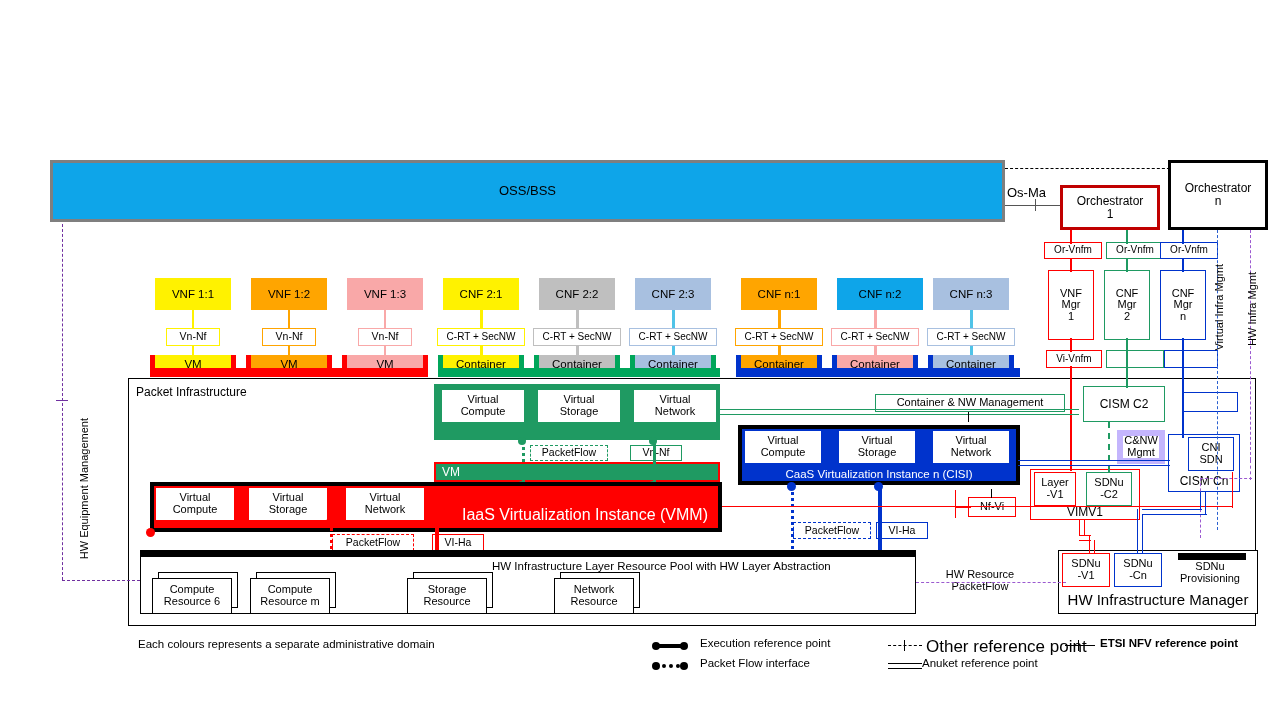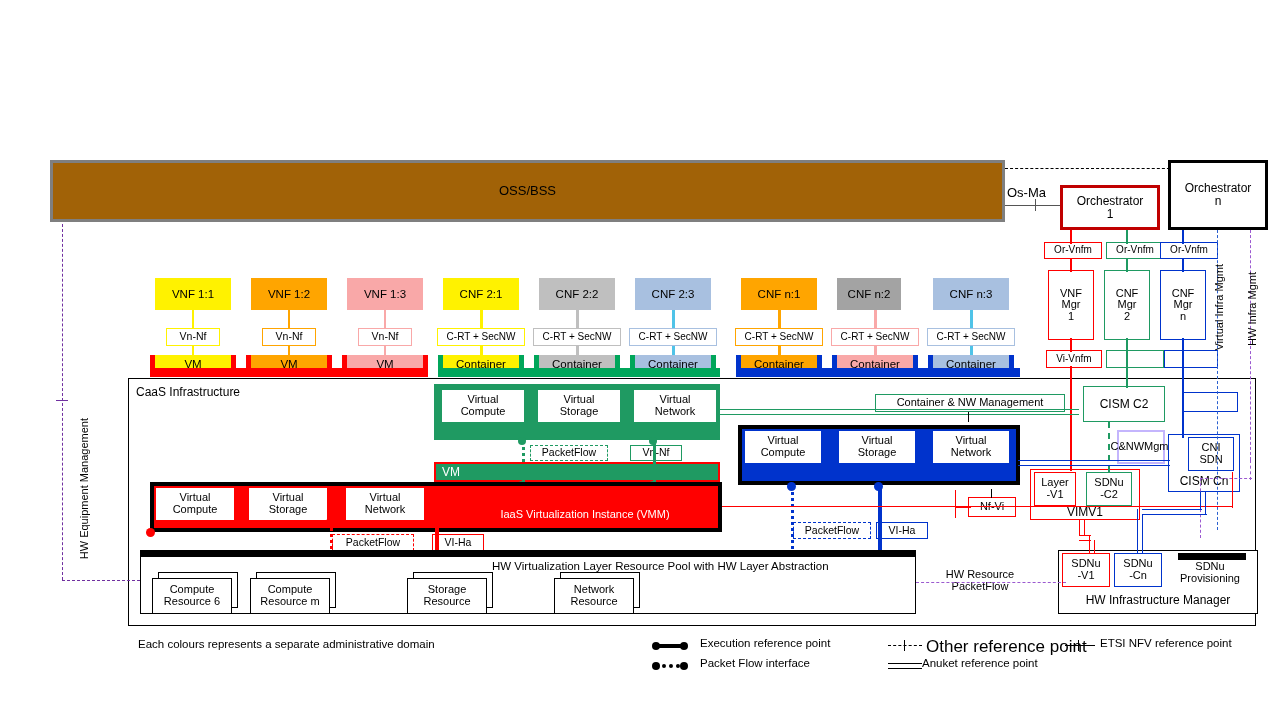--- a/index.html
+++ b/index.html
@@ -18,21 +18,21 @@
 
   
   .line{position:absolute;}
   .dot{position:absolute;border-radius:50%;background:#000;}
 </style>
 </head>
 <body>
 
 <div id="root">
 
-  <div class="abs ctr" style="left:50px;top:160px;width:955px;height:62px;border:3px solid #7F7F7F;background:#a16207;font-size:13px;">
+  <div class="abs ctr" style="left:50px;top:160px;width:955px;height:62px;border:3px solid #7F7F7F;background:#0ea5e9;font-size:13px;">
     <span>OSS/BSS</span>
   </div>
 
   <div class="line" style="left:1005px;top:205px;width:60px;height:0;border-top:1px solid #555;"></div>
   <div class="line" style="left:1035px;top:199px;width:0;height:12px;border-left:1px solid #555;"></div>
   <div class="abs" style="left:1007px;top:185px;font-size:13px;">Os-Ma</div>
 
   <div class="line" style="left:1005px;top:168px;width:170px;height:0;border-top:1.5px dashed #000;"></div>
 
   <div class="abs ctr" style="left:1060px;top:185px;width:100px;height:45px;border:3px solid #C00000;background:#fff;font-size:12px;flex-direction:column;">
@@ -117,21 +117,21 @@
         <span>CNF n:1</span>
       </div>
       <div class="abs ctr" style="left: 735px; top: 328px; width: 88px; height: 18px; background: rgb(255, 255, 255); border: 1px solid rgb(255, 165, 0); font-size: 10px; white-space: nowrap;">
         <span>C-RT + SecNW</span>
       </div>
       <div class="abs ctr" style="left: 736px; top: 355px; width: 86px; height: 22px; background: rgb(0, 51, 204);"></div>
       <div class="abs ctr" style="left: 741px; top: 355px; width: 76px; height: 18px; background: rgb(255, 165, 0); font-size: 11.5px;">
         <span>Container</span>
       </div>
       <div class="line" style="left: 874px; top: 308px; width: 0px; height: 56px; border-left: 3px solid rgb(249, 168, 168);"></div>
-      <div class="abs ctr" style="left: 837px; top: 278px; width: 64px; height: 32px; background: #a3a3a3; font-size: 11.5px;">
+      <div class="abs ctr" style="left: 837px; top: 278px; width: 86px; height: 32px; background: #0ea5e9; font-size: 11.5px;">
         <span>CNF n:2</span>
       </div>
       <div class="abs ctr" style="left: 831px; top: 328px; width: 88px; height: 18px; background: rgb(255, 255, 255); border: 1px solid rgb(249, 168, 168); font-size: 10px; white-space: nowrap;">
         <span>C-RT + SecNW</span>
       </div>
       <div class="abs ctr" style="left: 832px; top: 355px; width: 86px; height: 22px; background: rgb(0, 51, 204);"></div>
       <div class="abs ctr" style="left: 837px; top: 355px; width: 76px; height: 18px; background: rgb(249, 168, 168); font-size: 11.5px;">
         <span>Container</span>
       </div>
       <div class="line" style="left: 970px; top: 308px; width: 0px; height: 56px; border-left: 3px solid rgb(79, 195, 232);"></div>
@@ -144,21 +144,21 @@
       <div class="abs ctr" style="left: 928px; top: 355px; width: 86px; height: 22px; background: rgb(0, 51, 204);"></div>
       <div class="abs ctr" style="left: 933px; top: 355px; width: 76px; height: 18px; background: rgb(168, 192, 224); font-size: 11.5px;">
         <span>Container</span>
       </div>
       <div class="abs" style="left: 150px; top: 368px; width: 278px; height: 9px; background: rgb(255, 0, 0);"></div>
       <div class="abs" style="left: 438px; top: 368px; width: 282px; height: 9px; background: rgb(0, 166, 90);"></div>
       <div class="abs" style="left: 736px; top: 368px; width: 284px; height: 9px; background: rgb(0, 51, 204);"></div>
     </div>
 
   <div class="abs" style="left:128px;top:378px;width:1128px;height:248px;border:1px solid #000;background:transparent;"></div>
-  <div class="abs" style="left:136px;top:385px;font-size:12px;">CaaS Infrastructure</div>
+  <div class="abs" style="left:136px;top:385px;font-size:12px;">Packet Infrastructure</div>
 
   <div class="abs" style="left:434px;top:384px;width:286px;height:56px;background:#1F9A62;"></div>
   <div class="abs ctr" style="left:441px;top:389px;width:84px;height:34px;background:#fff;border:1px solid #1F9A62;font-size:11px;flex-direction:column;">
     <span>Virtual</span>
     <span>Compute</span>
   </div>
   <div class="abs ctr" style="left:537px;top:389px;width:84px;height:34px;background:#fff;border:1px solid #1F9A62;font-size:11px;flex-direction:column;">
     <span>Virtual</span>
     <span>Storage</span>
   </div>
@@ -186,20 +186,21 @@
     <span>Compute</span>
   </div>
   <div class="abs ctr" style="left:838px;top:430px;width:78px;height:34px;background:#fff;border:1px solid #0033CC;font-size:11px;flex-direction:column;">
     <span>Virtual</span>
     <span>Storage</span>
   </div>
   <div class="abs ctr" style="left:932px;top:430px;width:78px;height:34px;background:#fff;border:1px solid #0033CC;font-size:11px;flex-direction:column;">
     <span>Virtual</span>
     <span>Network</span>
   </div>
+  <div class="abs ctr" style="left:740px;top:465px;width:278px;height:18px;color:#fff;font-size:11.5px;">CaaS Virtualization Instance n (CISI)</div>
 
   <div class="abs ctr refbox" style="left:793px;top:522px;width:78px;height:17px;border:1px dashed #0033CC;font-size:10.5px;">PacketFlow</div>
   <div class="abs ctr refbox" style="left:876px;top:522px;width:52px;height:17px;border:1px solid #0033CC;font-size:10.5px;">VI-Ha</div>
 
   <div class="line" style="left:791px;top:485px;width:0;height:70px;border-left:3px dotted #0033CC;"></div>
   <div class="line" style="left:878px;top:485px;width:0;height:70px;border-left:4px solid #0033CC;"></div>
   <div class="dot" style="left:787px;top:482px;width:9px;height:9px;background:#0033CC;"></div>
   <div class="dot" style="left:787px;top:551px;width:9px;height:9px;background:#0033CC;"></div>
   <div class="dot" style="left:874px;top:482px;width:9px;height:9px;background:#0033CC;"></div>
   <div class="dot" style="left:874px;top:551px;width:9px;height:9px;background:#0033CC;"></div>
@@ -210,36 +211,36 @@
     <span>Compute</span>
   </div>
   <div class="abs ctr" style="left:248px;top:487px;width:80px;height:34px;background:#fff;border:1px solid #FF0000;font-size:11px;flex-direction:column;">
     <span>Virtual</span>
     <span>Storage</span>
   </div>
   <div class="abs ctr" style="left:345px;top:487px;width:80px;height:34px;background:#fff;border:1px solid #FF0000;font-size:11px;flex-direction:column;">
     <span>Virtual</span>
     <span>Network</span>
   </div>
-  <div class="abs ctr" style="left:450px;top:506px;width:270px;height:18px;color:#fff;font-size:11px;">IaaS Virtualization Instance (VMM)</div>
+  <div class="abs ctr" style="left:450px;top:506px;width:270px;height:18px;color:#fff;font-size:16px;">IaaS Virtualization Instance (VMM)</div>
 
   <div class="abs ctr refbox" style="left:332px;top:534px;width:82px;height:17px;border:1px dashed #FF0000;font-size:10.5px;">PacketFlow</div>
   <div class="abs ctr refbox" style="left:432px;top:534px;width:52px;height:17px;border:1px solid #FF0000;font-size:10.5px;">VI-Ha</div>
 
   <div class="line" style="left:330px;top:521px;width:0;height:36px;border-left:3px dotted #FF0000;"></div>
   <div class="line" style="left:435px;top:521px;width:0;height:36px;border-left:4px solid #FF0000;"></div>
   <div class="dot" style="left:326px;top:518px;width:9px;height:9px;background:#FF0000;"></div>
   <div class="dot" style="left:326px;top:551px;width:9px;height:9px;background:#FF0000;"></div>
   <div class="dot" style="left:431px;top:518px;width:9px;height:9px;background:#FF0000;"></div>
   <div class="dot" style="left:431px;top:551px;width:9px;height:9px;background:#FF0000;"></div>
   <div class="dot" style="left:146px;top:528px;width:9px;height:9px;background:#FF0000;"></div>
 
   <div class="abs" style="left:140px;top:552px;width:776px;height:62px;border:1px solid #000;background:#fff;"></div>
   <div class="abs" style="left:140px;top:550px;width:776px;height:7px;background:#000;"></div>
-  <div class="abs" style="left:492px;top:560px;font-size:11.5px;">HW Virtualization Layer Resource Pool with HW Layer Abstraction</div>
+  <div class="abs" style="left:492px;top:560px;font-size:11.5px;">HW Infrastructure Layer Resource Pool with HW Layer Abstraction</div>
 
   <div id="hw-resources">
       <div class="abs" style="left: 158px; top: 572px; width: 80px; height: 36px; border: 1px solid rgb(0, 0, 0); background: rgb(255, 255, 255);"></div>
       <div class="abs ctr" style="left: 152px; top: 578px; width: 80px; height: 36px; border: 1px solid rgb(0, 0, 0); background: rgb(255, 255, 255); font-size: 11px; flex-direction: column;">
         <span>Compute</span>
         <span>Resource 6</span>
       </div>
       <div class="abs" style="left: 256px; top: 572px; width: 80px; height: 36px; border: 1px solid rgb(0, 0, 0); background: rgb(255, 255, 255);"></div>
       <div class="abs ctr" style="left: 250px; top: 578px; width: 80px; height: 36px; border: 1px solid rgb(0, 0, 0); background: rgb(255, 255, 255); font-size: 11px; flex-direction: column;">
         <span>Compute</span>
@@ -279,21 +280,21 @@
 
   <div class="abs ctr refbox" style="left:1046px;top:350px;width:56px;height:18px;border:1px solid #FF0000;font-size:10px;">Vi-Vnfm</div>
   <div class="abs" style="left:1106px;top:350px;width:58px;height:18px;border:1px solid #1F9A62;background:#fff;"></div>
   <div class="abs" style="left:1164px;top:350px;width:54px;height:18px;border:1px solid #0033CC;background:#fff;"></div>
   <div class="abs" style="left:1182px;top:392px;width:56px;height:20px;border:1px solid #0033CC;background:#fff;"></div>
 
   <div class="abs ctr refbox" style="left:875px;top:394px;width:190px;height:18px;border:1px solid #1F9A62;font-size:11px;">Container &amp; NW Management</div>
 
   <div class="abs ctr" style="left:1083px;top:386px;width:82px;height:36px;border:1px solid #1F9A62;background:#fff;font-size:12px;">CISM C2</div>
 
-  <div class="abs ctr" style="left:1117px;top:430px;width:48px;height:34px;border:2px solid #c4b5fd;background:#fff;font-size:11px;flex-direction:row;">
+  <div class="abs ctr" style="left:1117px;top:430px;width:48px;height:34px;border:6px solid #c4b5fd;background:#fff;font-size:11px;flex-direction:column;">
     <span>C&amp;NW</span>
     <span>Mgmt</span>
   </div>
 
   <div class="abs" style="left:1168px;top:434px;width:72px;height:58px;border:1px solid #0033CC;background:#fff;"></div>
   <div class="abs ctr" style="left:1188px;top:437px;width:46px;height:34px;border:1px solid #0033CC;background:#fff;font-size:11px;flex-direction:column;">
     <span>CNI</span>
     <span>SDN</span>
   </div>
   <div class="abs ctr" style="left:1168px;top:473px;width:72px;height:16px;font-size:12px;">CISM Cn</div>
@@ -319,21 +320,21 @@
   </div>
   <div class="abs ctr" style="left:1114px;top:553px;width:48px;height:34px;border:1px solid #0033CC;background:#fff;font-size:11px;flex-direction:column;">
     <span>SDNu</span>
     <span>-Cn</span>
   </div>
   <div class="abs" style="left:1178px;top:553px;width:68px;height:7px;background:#000;"></div>
   <div class="abs ctr" style="left:1166px;top:557px;width:88px;height:32px;font-size:11px;flex-direction:column;">
     <span>SDNu</span>
     <span>Provisioning</span>
   </div>
-  <div class="abs ctr" style="left:1058px;top:590px;width:200px;height:20px;font-size:12px;">HW Infrastructure Manager</div>
+  <div class="abs ctr" style="left:1058px;top:590px;width:200px;height:20px;font-size:15px;">HW Infrastructure Manager</div>
 
   <div class="abs ctr" style="left:928px;top:564px;width:104px;height:34px;font-size:11px;flex-direction:column;">
     <span>HW Resource</span>
     <span>PacketFlow</span>
   </div>
 
   <div class="line" style="left:62px;top:224px;width:0;height:356px;border-left:1.5px dashed #7030A0;"></div>
   <div class="line" style="left:56px;top:400px;width:12px;height:0;border-top:1px solid #7030A0;"></div>
   <div class="line" style="left:62px;top:580px;width:78px;height:0;border-top:1.5px dashed #7030A0;"></div>
   <div class="abs vert" style="left:78px;top:418px;font-size:11px;">HW Equipment Management</div>
@@ -411,16 +412,16 @@
       <div class="abs" style="left: 276px; top: 1px; font-size: 17px; white-space: nowrap;">Other reference point</div>
       <div class="abs" style="left: 238px; top: 22px; width: 44px; height: 14px;">
         <div style="position:absolute;left:0px;top:5px;width:34px;height:0;border-top:1.5px solid #000;"></div>
         <div style="position:absolute;left:0px;top:10px;width:34px;height:0;border-top:1.5px solid #000;"></div>
       </div>
       <div class="abs" style="left: 272px; top: 21px; font-size: 11.5px; white-space: nowrap;">Anuket  reference point</div>
       <div class="abs" style="left: 415px; top: 2px; width: 44px; height: 14px;">
         <div style="position:absolute;left:0px;top:7px;width:30px;height:0;border-top:1.5px solid #000;"></div>
         <div style="position:absolute;left:13px;top:2px;width:0;height:11px;border-left:1.5px solid #000;"></div>
       </div>
-      <div class="abs" style="left: 450px; top: 1px; font-size: 11.5px; white-space: nowrap;">ETSI NFV reference point</div>
+      <div class="abs" style="left: 450px; top: 1px; font-size: 11.5px; white-space: nowrap; font-weight: bold;">ETSI NFV reference point</div>
     </div>
 
 </div>
 
 </body></html>

